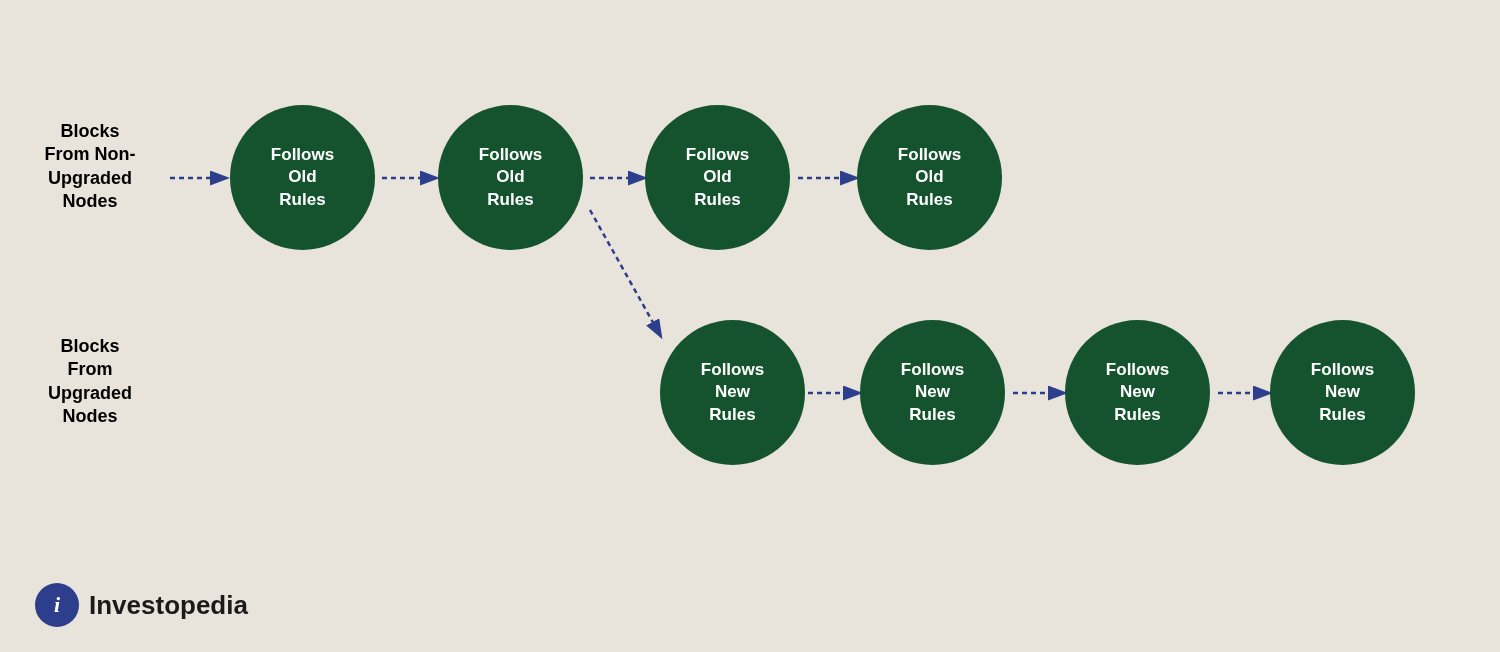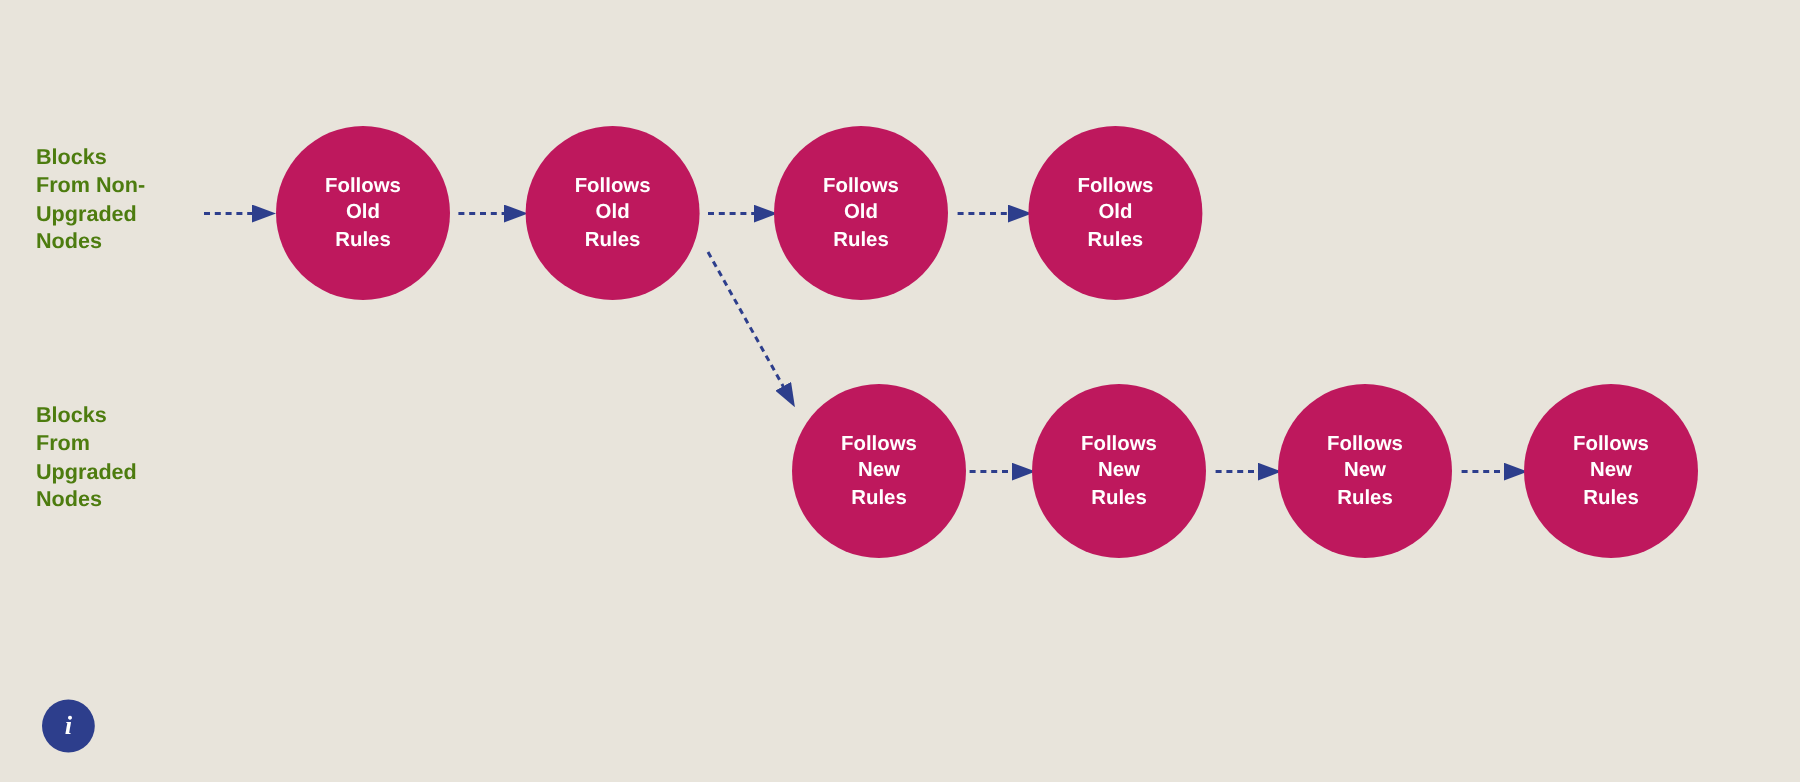--- a/index.html
+++ b/index.html
@@ -24,45 +24,45 @@
       position: absolute;
       top: 0; left: 0;
       width: 100%;
       height: 100%;
       pointer-events: none;
     }
 
     
     .side-label {
       position: absolute;
-      color: #4d7c0f;
+      color: #000000;
       font-size: 18px;
       font-weight: 700;
       line-height: 1.3;
-      text-align: left;
+      text-align: center;
       width: 120px;
     }
 
     .label-top {
       top: 120px;
       left: 30px;
     }
 
     .label-bottom {
       top: 335px;
       left: 30px;
     }
 
     
     .circle {
       position: absolute;
       width: 145px;
       height: 145px;
       border-radius: 50%;
-      background-color: #be185d;
+      background-color: #14532d;
       display: flex;
       align-items: center;
       justify-content: center;
       text-align: center;
       color: #ffffff;
       font-size: 17px;
       font-weight: 700;
       line-height: 1.3;
     }
 
@@ -177,15 +177,16 @@
 
   <div class="circle" style="left: 1270px; top: 320px;">
     Follows<br>New<br>Rules
   </div>
 
 
   <div class="logo-container">
     <div class="logo-icon">
       <span style="font-style:italic; font-size:22px; font-family: Georgia, serif;">i</span>
     </div>
+    <div class="logo-text">Investopedia</div>
   </div>
 
 </div>
 
 </body></html>

